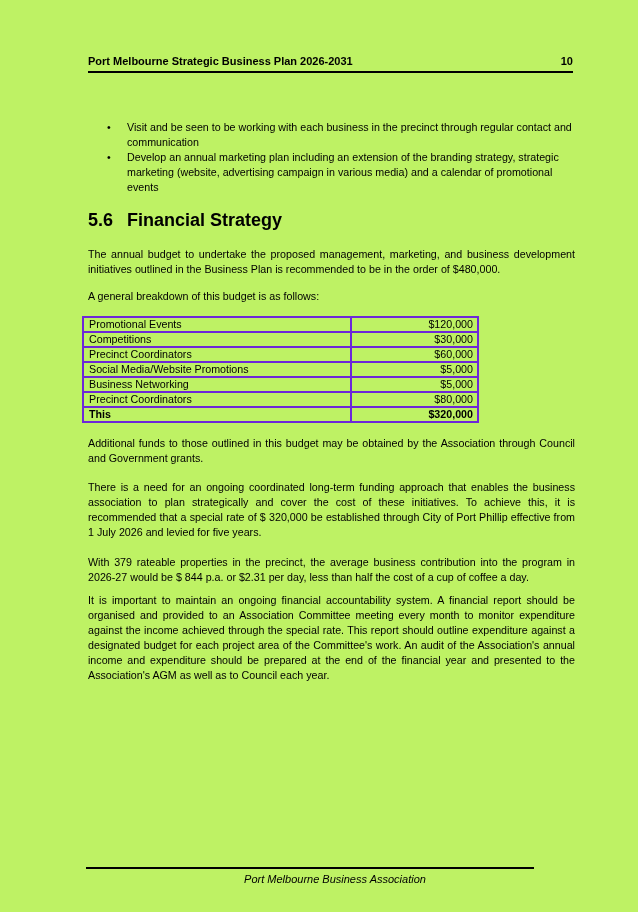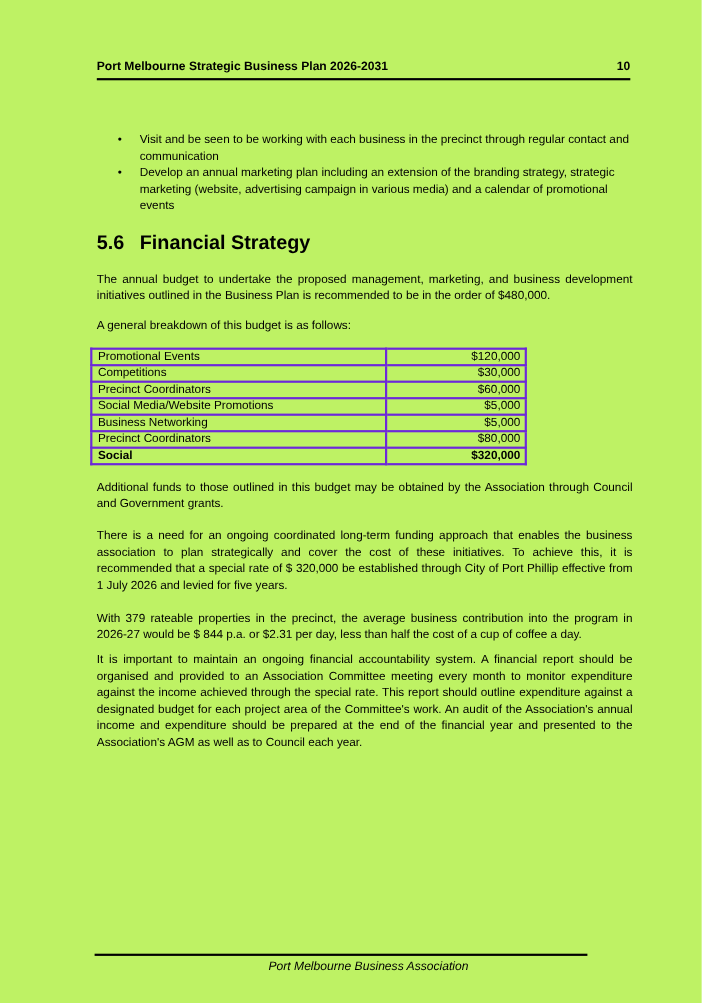--- a/index.html
+++ b/index.html
@@ -142,21 +142,21 @@
         </tr>
         <tr>
           <td class="item-col">Business Networking</td>
           <td class="amount-col">$5,000</td>
         </tr>
         <tr>
           <td class="item-col">Precinct Coordinators</td>
           <td class="amount-col">$80,000</td>
         </tr>
         <tr class="total-row">
-          <td class="item-col">Social</td>
+          <td class="item-col">This</td>
           <td class="amount-col">$320,000</td>
         </tr>
       </tbody>
     </table>
 
     <p class="para m14">Additional funds to those outlined in this budget may be obtained by the Association through Council and Government grants.</p>
 
     <p class="para m15">There is a need for an ongoing coordinated long-term funding approach that enables the business association to plan strategically and cover the cost of these initiatives. To achieve this, it is recommended that a special rate of $ 320,000 be established through City of Port Phillip effective from 1 July 2026 and levied for five years.</p>
 
     <p class="para m16">With 379 rateable properties in the precinct, the average business contribution into the program in 2026-27 would be $ 844 p.a. or $2.31 per day, less than half the cost of a cup of coffee a day.</p>

